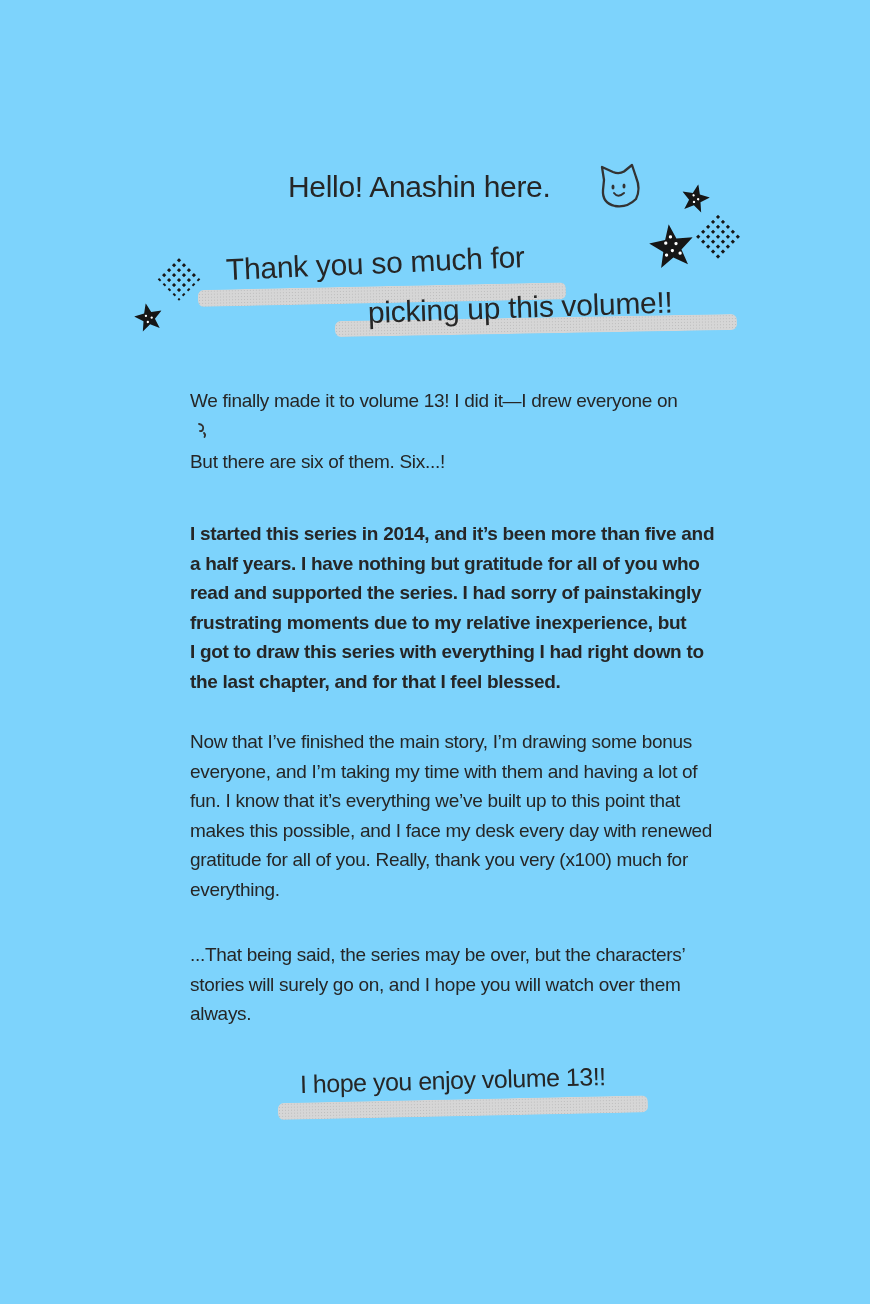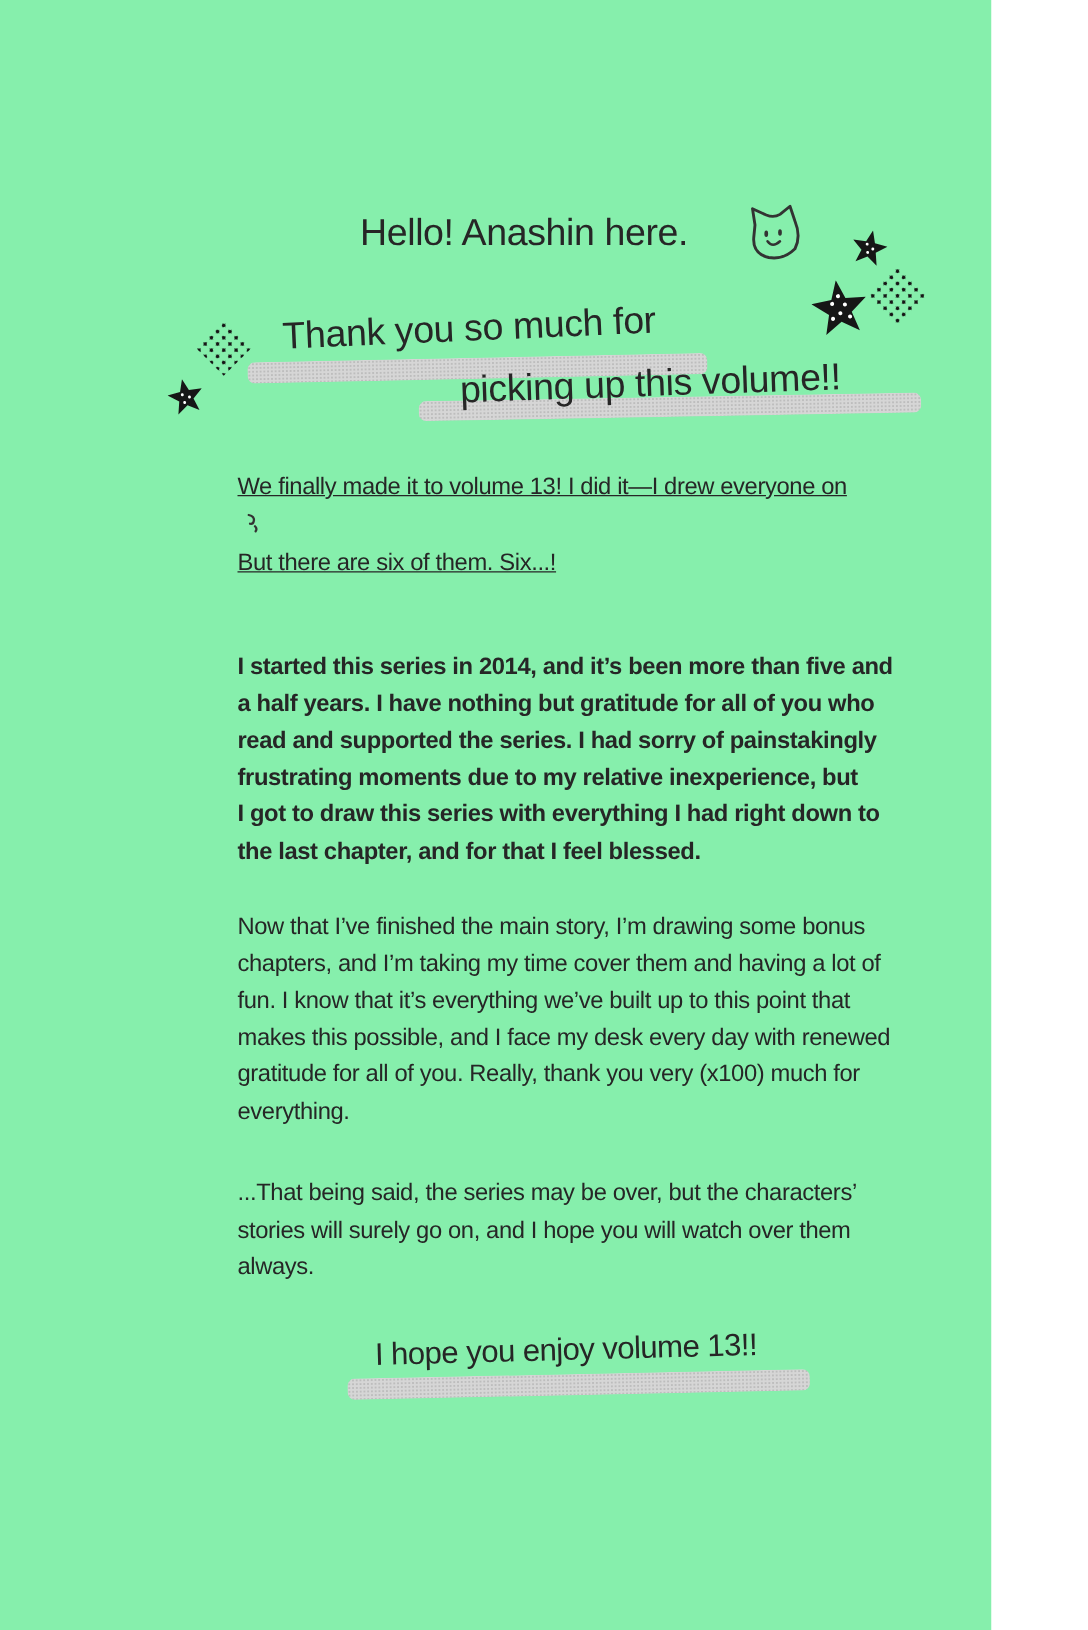--- a/index.html
+++ b/index.html
@@ -1,17 +1,17 @@
 <!DOCTYPE html>
 <html><head>
 <meta charset="utf-8">
 <style>
   html,body { margin:0; padding:0; background:#ffffff; }
   .page {
-    position:relative; width:793px; height:1304px; background:#86efac;
+    position:relative; width:870px; height:1304px; background:#7dd3fc;
     font-family:"Liberation Sans", sans-serif; color:#262626; overflow:hidden;
   }
   
   .title {
     position:absolute; left:288px; top:170px;
     font-size:30px; letter-spacing:-0.3px; white-space:nowrap; z-index:2;
   }
   .thanks1 {
     position:absolute; left:226px; top:253px;
     font-size:30px; letter-spacing:-0.3px; white-space:nowrap;
@@ -33,21 +33,21 @@
     background-color:#d6d6d6;
     background-image:radial-gradient(circle, #bdbdbd 0.8px, rgba(0,0,0,0) 1px);
     background-size:3px 3px;
     transform-origin:left center;
   }
   .hl1 { left:198px; top:290px;  width:368px; height:17px; transform:rotate(-1.2deg); }
   .hl2 { left:335px; top:321px;  width:402px; height:16px; transform:rotate(-1deg); }
   .hl3 { left:278px; top:1103px; width:370px; height:17px; transform:rotate(-1.2deg); }
   
   .para { position:absolute; left:190px; z-index:2; }
-  .p1 { top:375px;text-decoration:underline; }
+  .p1 { top:386px; }
   .p2 { top:519px;font-weight:bold; }
   .p3 { top:727px; }
   .p4 { top:940px; }
   .line {
     font-size:19px; line-height:29.5px; letter-spacing:-0.3px;
     white-space:nowrap; color:#262626;
   }
   .squiggle { display:inline-block; margin-left:5px; vertical-align:-2px; }
   
   .deco { position:absolute; z-index:1; }
@@ -126,21 +126,21 @@
     <div class="line">I started this series in 2014, and it’s been more than five and</div>
     <div class="line">a half years. I have nothing but gratitude for all of you who</div>
     <div class="line">read and supported the series. I had sorry of painstakingly</div>
     <div class="line">frustrating moments due to my relative inexperience, but</div>
     <div class="line">I got to draw this series with everything I had right down to</div>
     <div class="line">the last chapter, and for that I feel blessed.</div>
   </div>
 
   <div class="para p3">
     <div class="line">Now that I’ve finished the main story, I’m drawing some bonus</div>
-    <div class="line">chapters, and I’m taking my time cover them and having a lot of</div>
+    <div class="line">everyone, and I’m taking my time with them and having a lot of</div>
     <div class="line">fun. I know that it’s everything we’ve built up to this point that</div>
     <div class="line">makes this possible, and I face my desk every day with renewed</div>
     <div class="line">gratitude for all of you. Really, thank you very (x100) much for</div>
     <div class="line">everything.</div>
   </div>
 
   <div class="para p4">
     <div class="line">...That being said, the series may be over, but the characters’</div>
     <div class="line">stories will surely go on, and I hope you will watch over them</div>
     <div class="line">always.</div>

